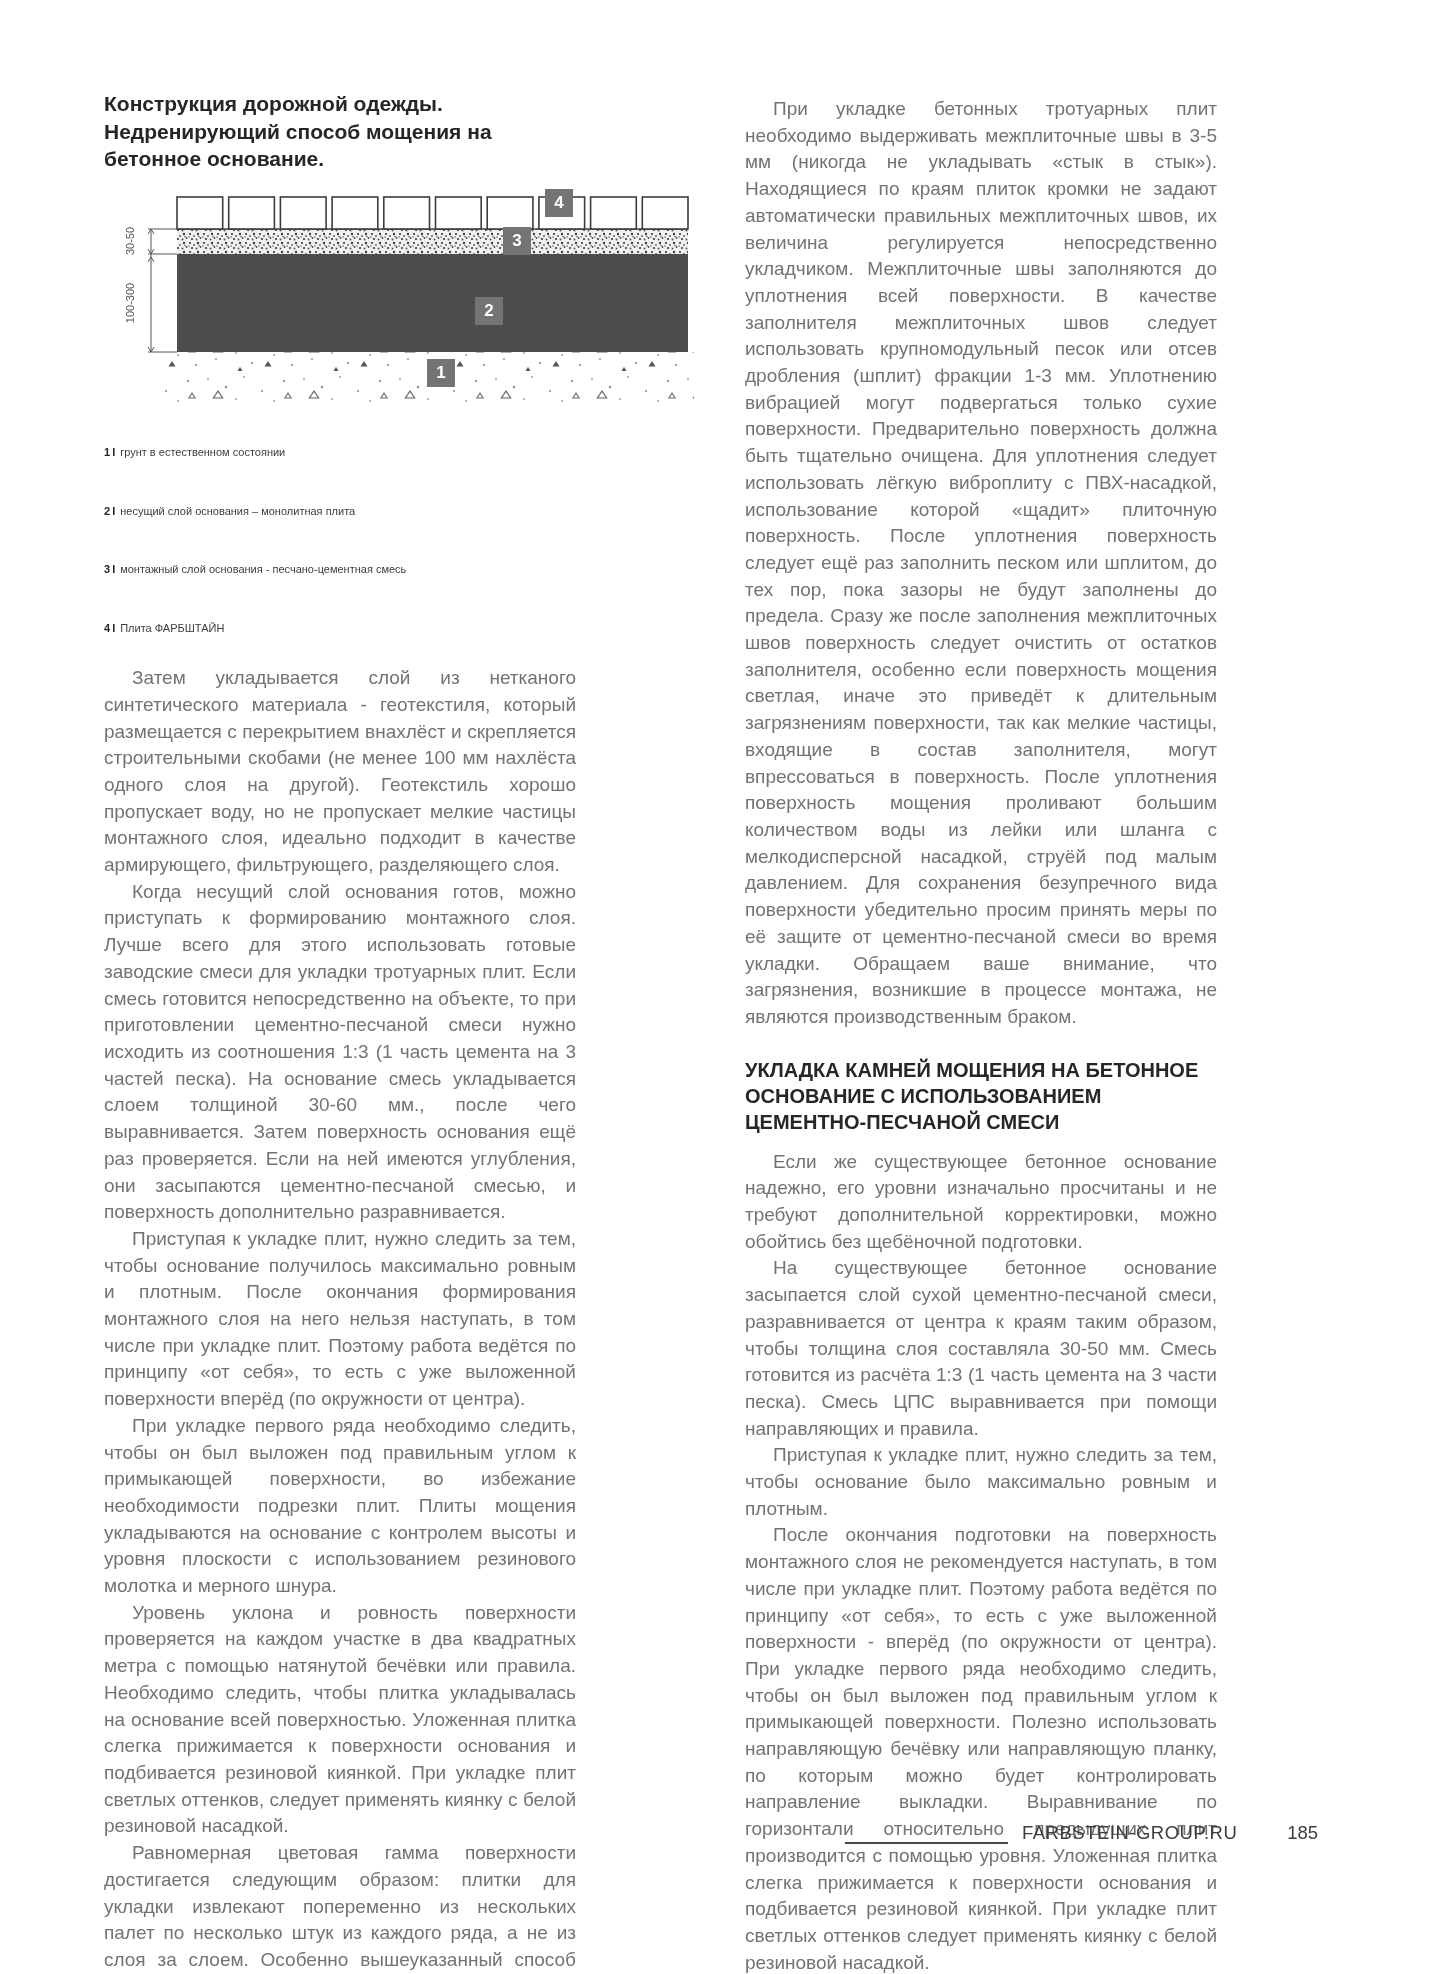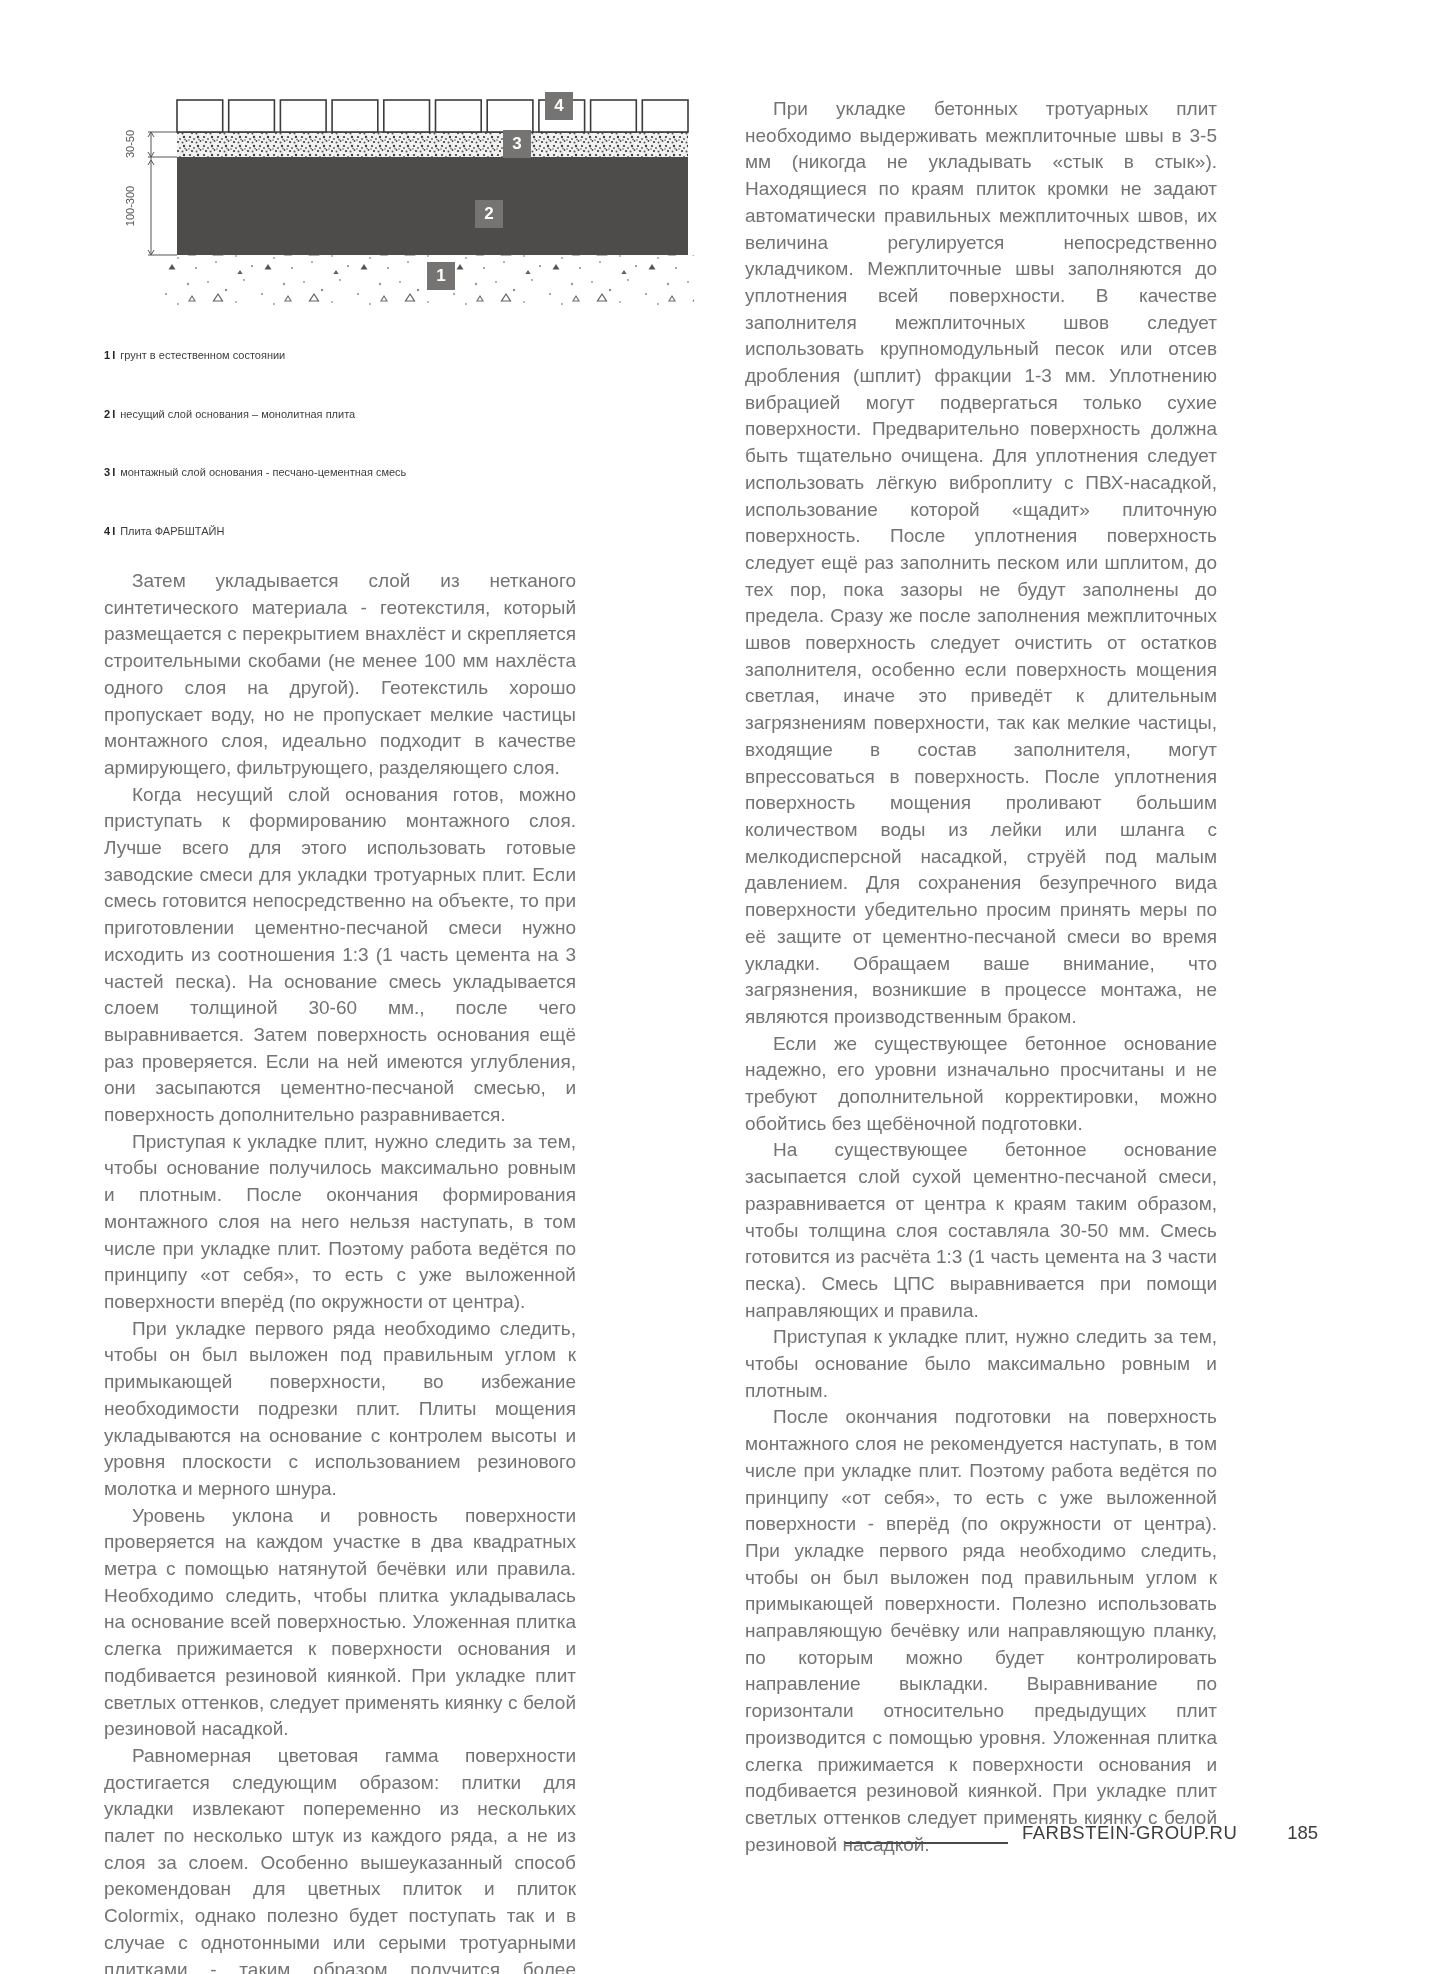--- a/index.html
+++ b/index.html
@@ -54,20 +54,21 @@
 
   .dim-text{font-size:11px;fill:#555555;}
 </style>
 </head>
 <body>
 
 <div class="page">
 
   <div class="col col-left">
 
+    <h3 class="fig-title">Конструкция дорожной одежды. Недренирующий способ мощения на бетонное основание.</h3>
 
     <div class="diagram">
       <svg width="590" height="218" viewBox="0 0 590 218">
         <defs>
           <pattern id="stip" width="14" height="9" patternUnits="userSpaceOnUse">
             <rect width="14" height="9" fill="#f1f1f1"></rect>
             <circle cx="2" cy="2" r="1.1" fill="#3a3a3a"></circle>
             <circle cx="6" cy="4" r="0.9" fill="#555555"></circle>
             <circle cx="10" cy="2" r="1.2" fill="#3a3a3a"></circle>
             <circle cx="12.5" cy="6" r="0.9" fill="#444444"></circle>
@@ -172,20 +173,21 @@
 
   </div>
 
   <div class="col col-right">
 
     <div class="body-text">
 
         <p>При укладке бетонных тротуарных плит необходимо выдерживать межплиточные швы в 3-5 мм (никогда не укладывать «стык в стык»). Находящиеся по краям плиток кромки не задают автоматически правильных межплиточных швов, их величина регулируется непосредственно укладчиком. Межплиточные швы заполняются до уплотнения всей поверхности. В качестве заполнителя межплиточных швов следует использовать крупномодульный песок или отсев дробления (шплит) фракции 1-3 мм. Уплотнению вибрацией могут подвергаться только сухие поверхности. Предварительно поверхность должна быть тщательно очищена. Для уплотнения следует использовать лёгкую виброплиту с ПВХ-насадкой, использование которой «щадит» плиточную поверхность. После уплотнения поверхность следует ещё раз заполнить песком или шплитом, до тех пор, пока зазоры не будут заполнены до предела. Сразу же после заполнения межплиточных швов поверхность следует очистить от остатков заполнителя, особенно если поверхность мощения светлая, иначе это приведёт к длительным загрязнениям поверхности, так как мелкие частицы, входящие в состав заполнителя, могут впрессоваться в поверхность. После уплотнения поверхность мощения проливают большим количеством воды из лейки или шланга с мелкодисперсной насадкой, струёй под малым давлением. Для сохранения безупречного вида поверхности убедительно просим принять меры по её защите от цементно-песчаной смеси во время укладки. Обращаем ваше внимание, что загрязнения, возникшие в процессе монтажа, не являются производственным браком.</p>
       </div>
 
+    <h3 class="subhead">УКЛАДКА КАМНЕЙ МОЩЕНИЯ НА БЕТОННОЕ ОСНОВАНИЕ С ИСПОЛЬЗОВАНИЕМ ЦЕМЕНТНО-ПЕСЧАНОЙ СМЕСИ</h3>
 
     <div class="body-text">
 
 
         <p>Если же существующее бетонное основание надежно, его уровни изначально просчитаны и не требуют дополнительной корректировки, можно обойтись без щебёночной подготовки.</p>
 
         <p>На существующее бетонное основание засыпается слой сухой цементно-песчаной смеси, разравнивается от центра к краям таким образом, чтобы толщина слоя составляла 30-50 мм. Смесь готовится из расчёта 1:3 (1 часть цемента на 3 части песка). Смесь ЦПС выравнивается при помощи направляющих и правила.</p>
 
         <p>Приступая к укладке плит, нужно следить за тем, чтобы основание было максимально ровным и плотным.</p>
 

